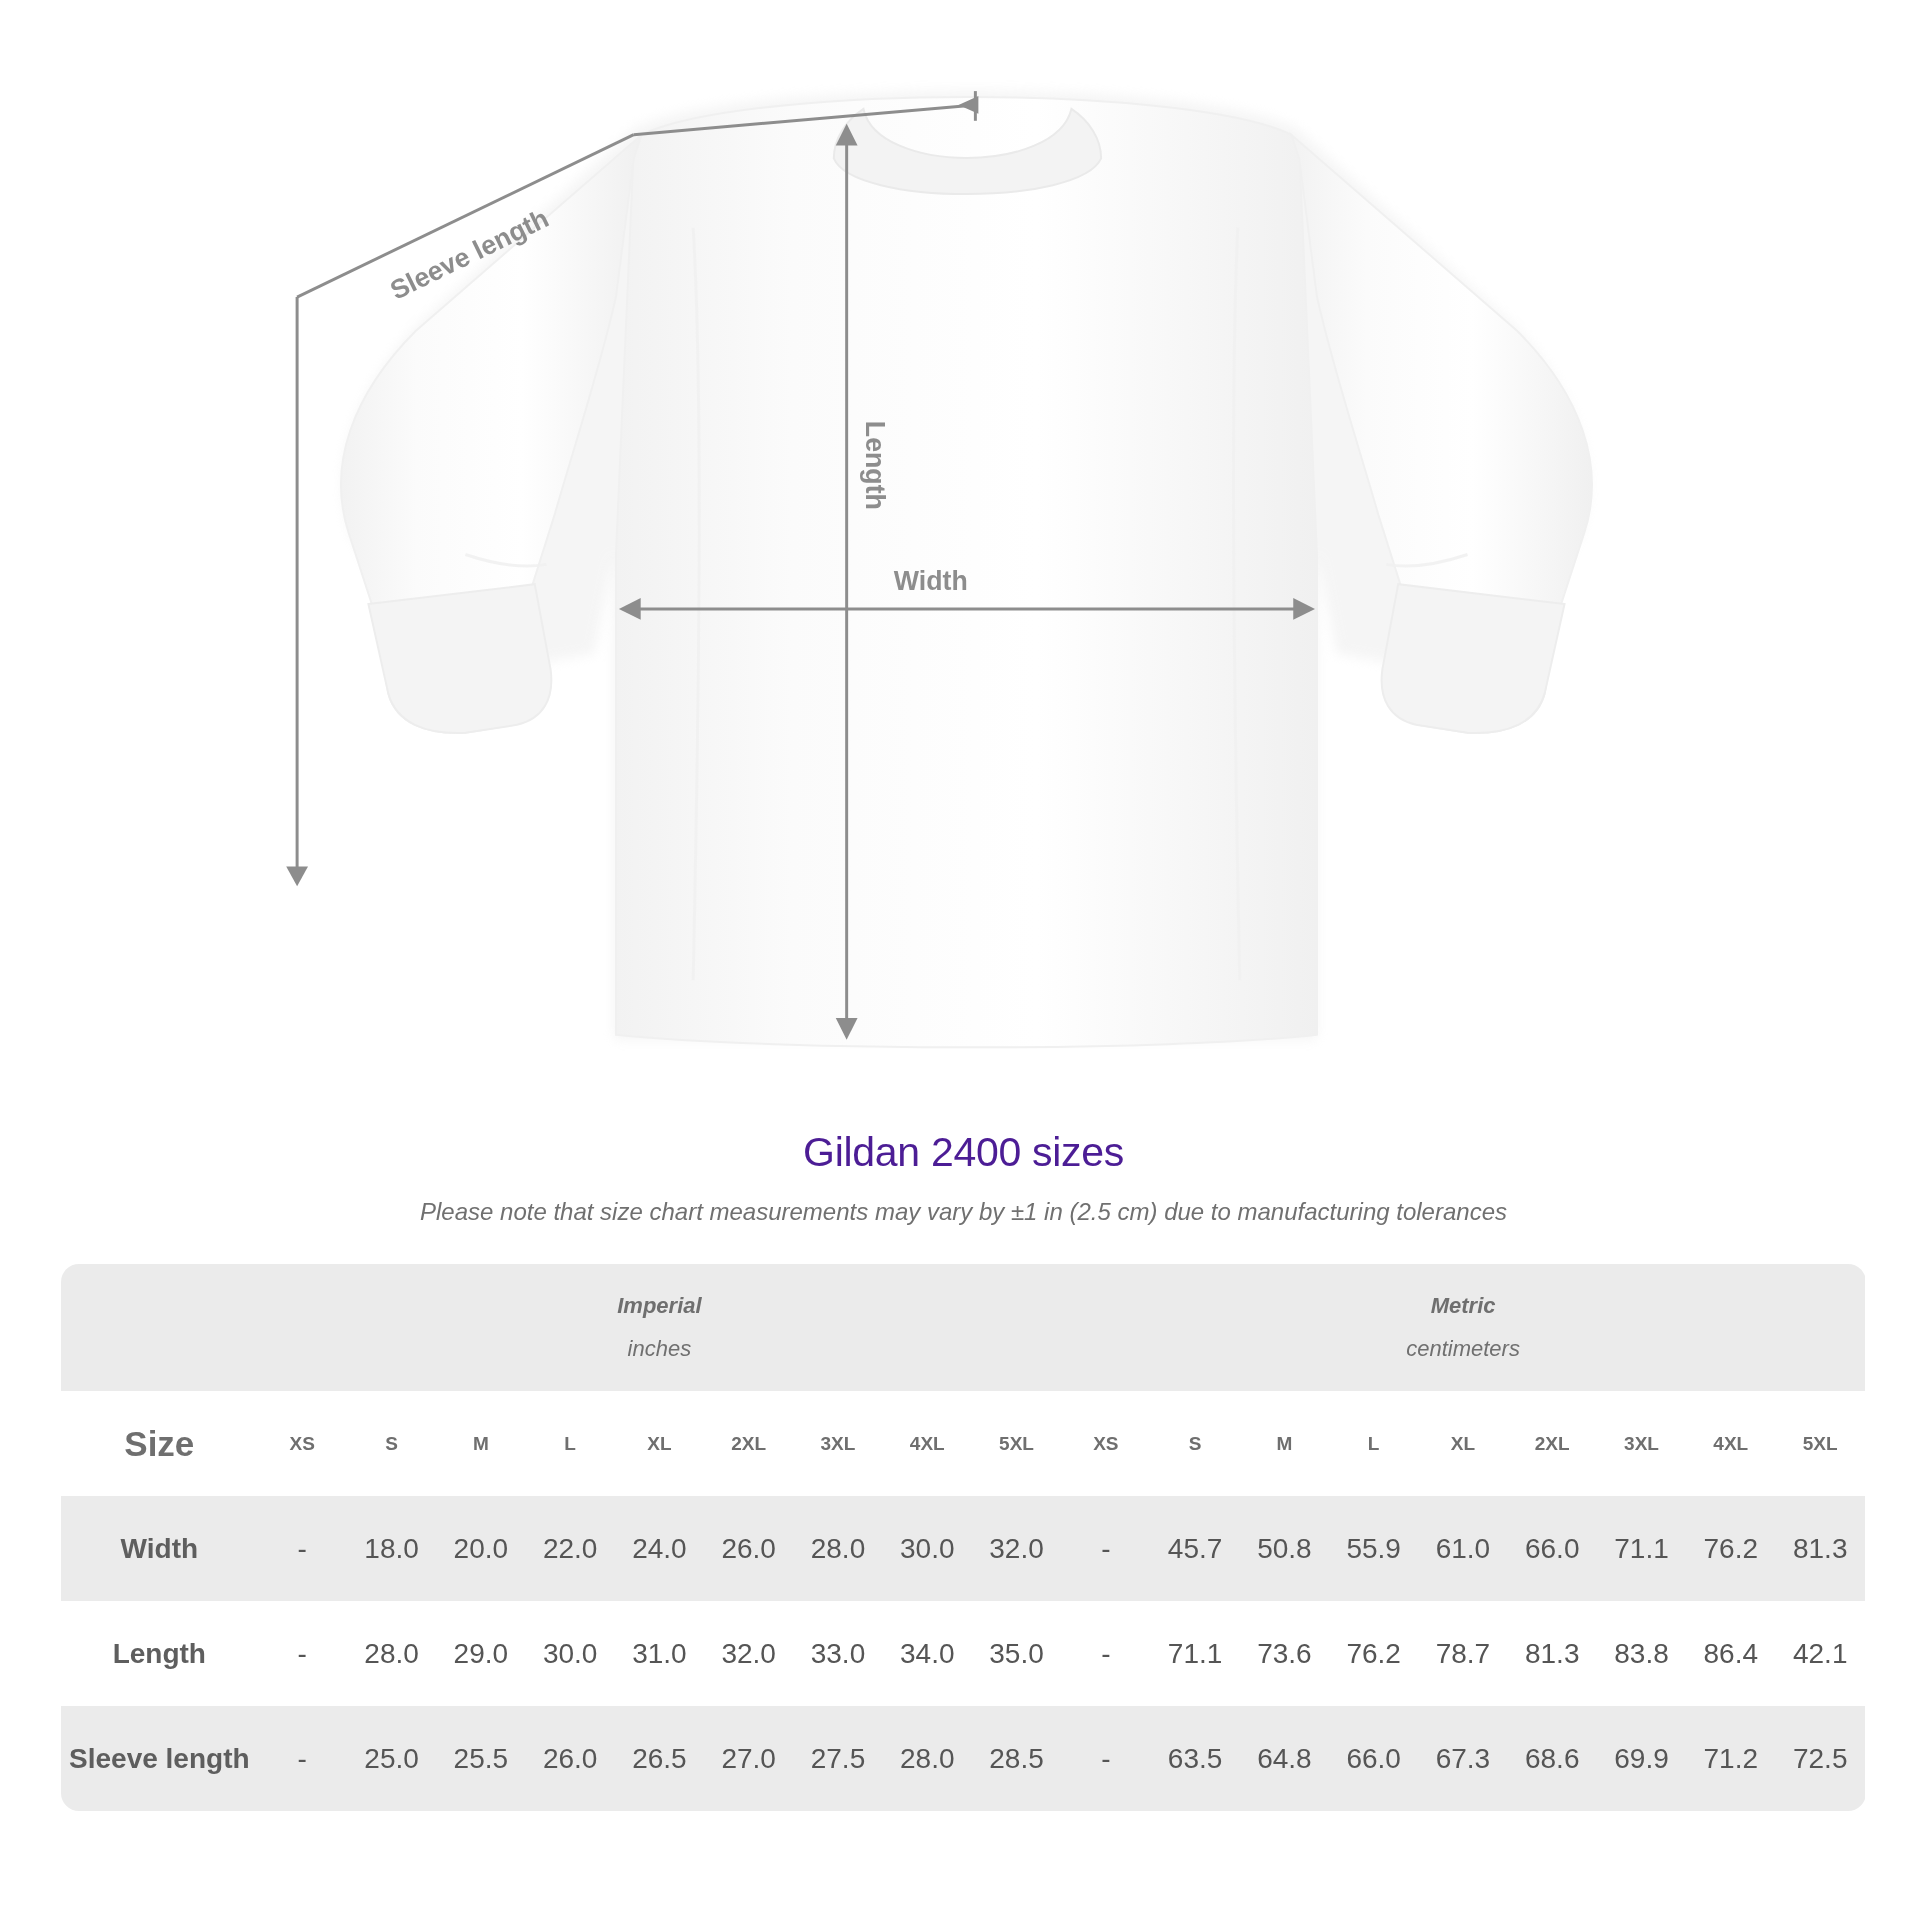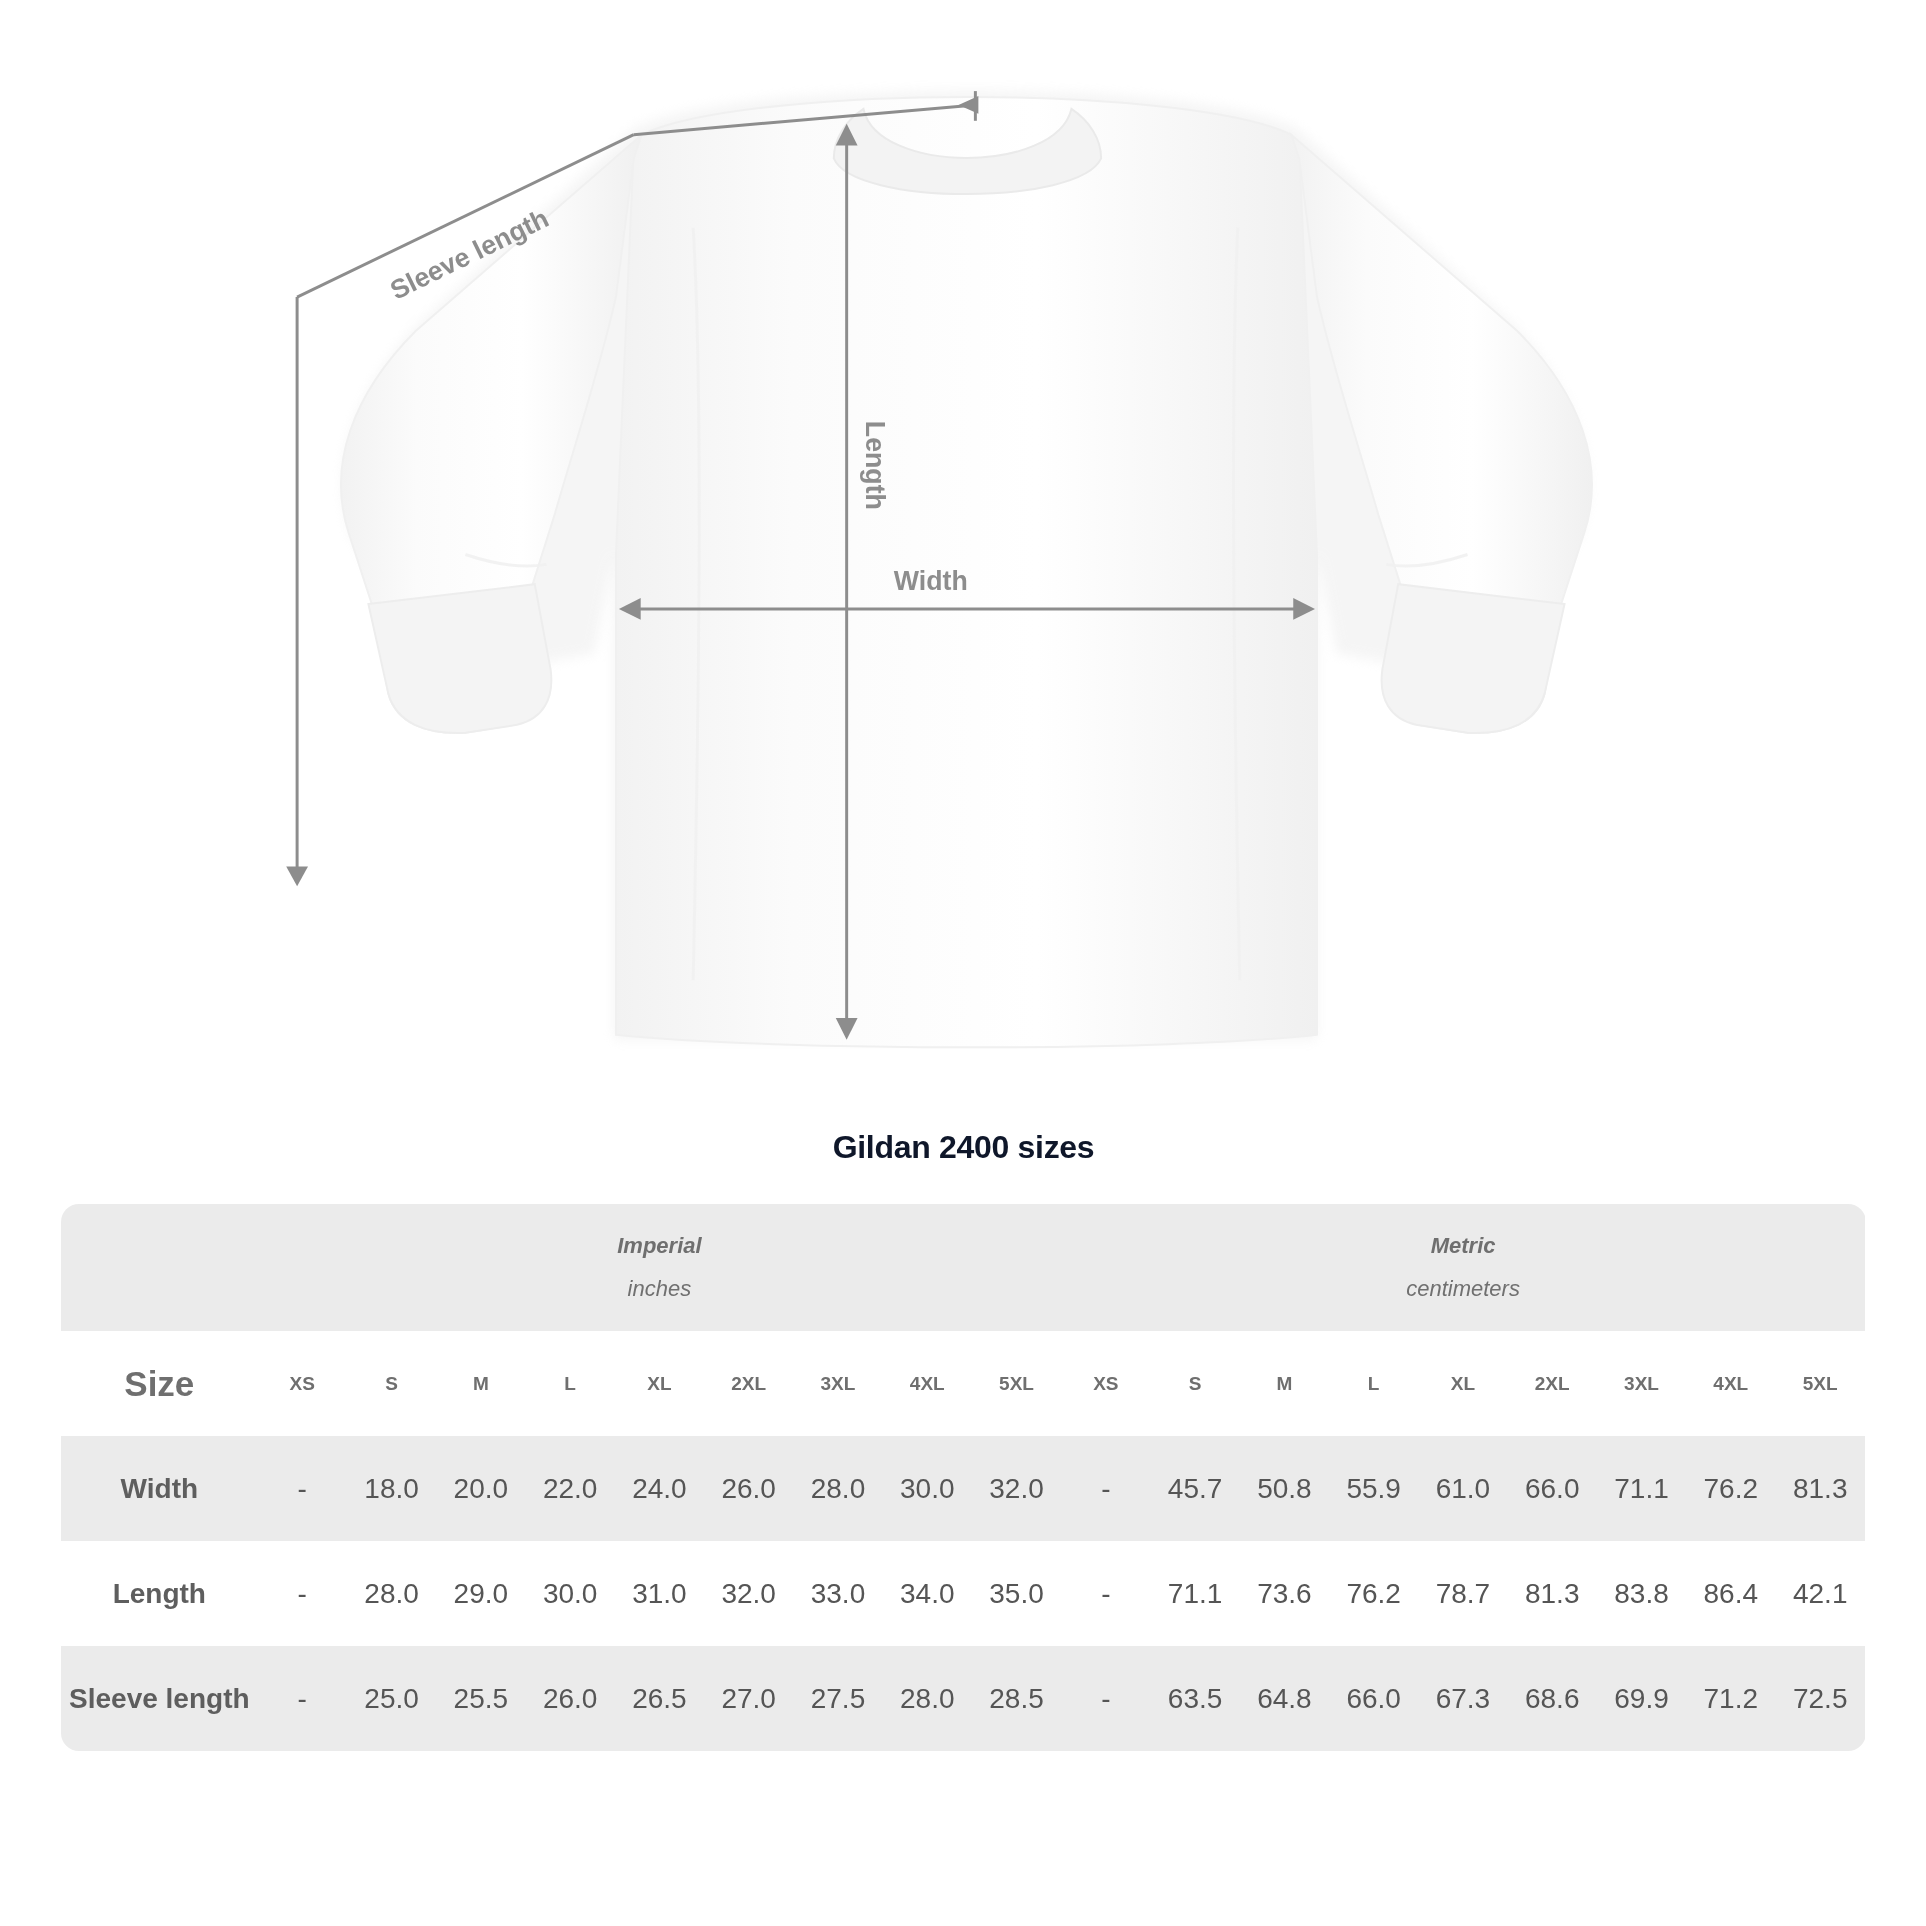--- a/index.html
+++ b/index.html
@@ -31,23 +31,23 @@
     top: 0;
     left: 0;
   }
 
   
   .title-block {
     text-align: center;
     margin-top: 20px;
   }
   .chart-title {
-    font-size: 32px;
-    font-weight: bold;
-    color: #0f172a;
+    font-size: 41px;
+    font-weight: normal;
+    color: #4c1d95;
     letter-spacing: -0.3px;
   }
   .chart-note {
     margin-top: 22px;
     font-size: 24px;
     font-style: italic;
     color: #707070;
   }
 
   
@@ -236,20 +236,21 @@
       <text x="478" y="265" transform="rotate(-26 478 265)" font-family="Liberation Sans, sans-serif" font-size="27" font-weight="bold" fill="#8d8d8d" text-anchor="middle">Sleeve length</text>
 
       <text x="875" y="470" transform="rotate(90 875 470)" font-family="Liberation Sans, sans-serif" font-size="27" font-weight="bold" fill="#8d8d8d" text-anchor="middle">Length</text>
 
       <text x="940" y="596" font-family="Liberation Sans, sans-serif" font-size="27" font-weight="bold" fill="#8d8d8d" text-anchor="middle">Width</text>
     </svg>
   </div>
 
   <div class="title-block">
     <div class="chart-title">Gildan 2400 sizes</div>
+    <div class="chart-note">Please note that size chart measurements may vary by ±1 in (2.5 cm) due to manufacturing tolerances</div>
   </div>
 
   <div class="table-wrap">
     <table class="size-table">
       <colgroup>
         <col class="col-label">
         <col class="col-data">
           <col class="col-data">
           <col class="col-data">
           <col class="col-data">

